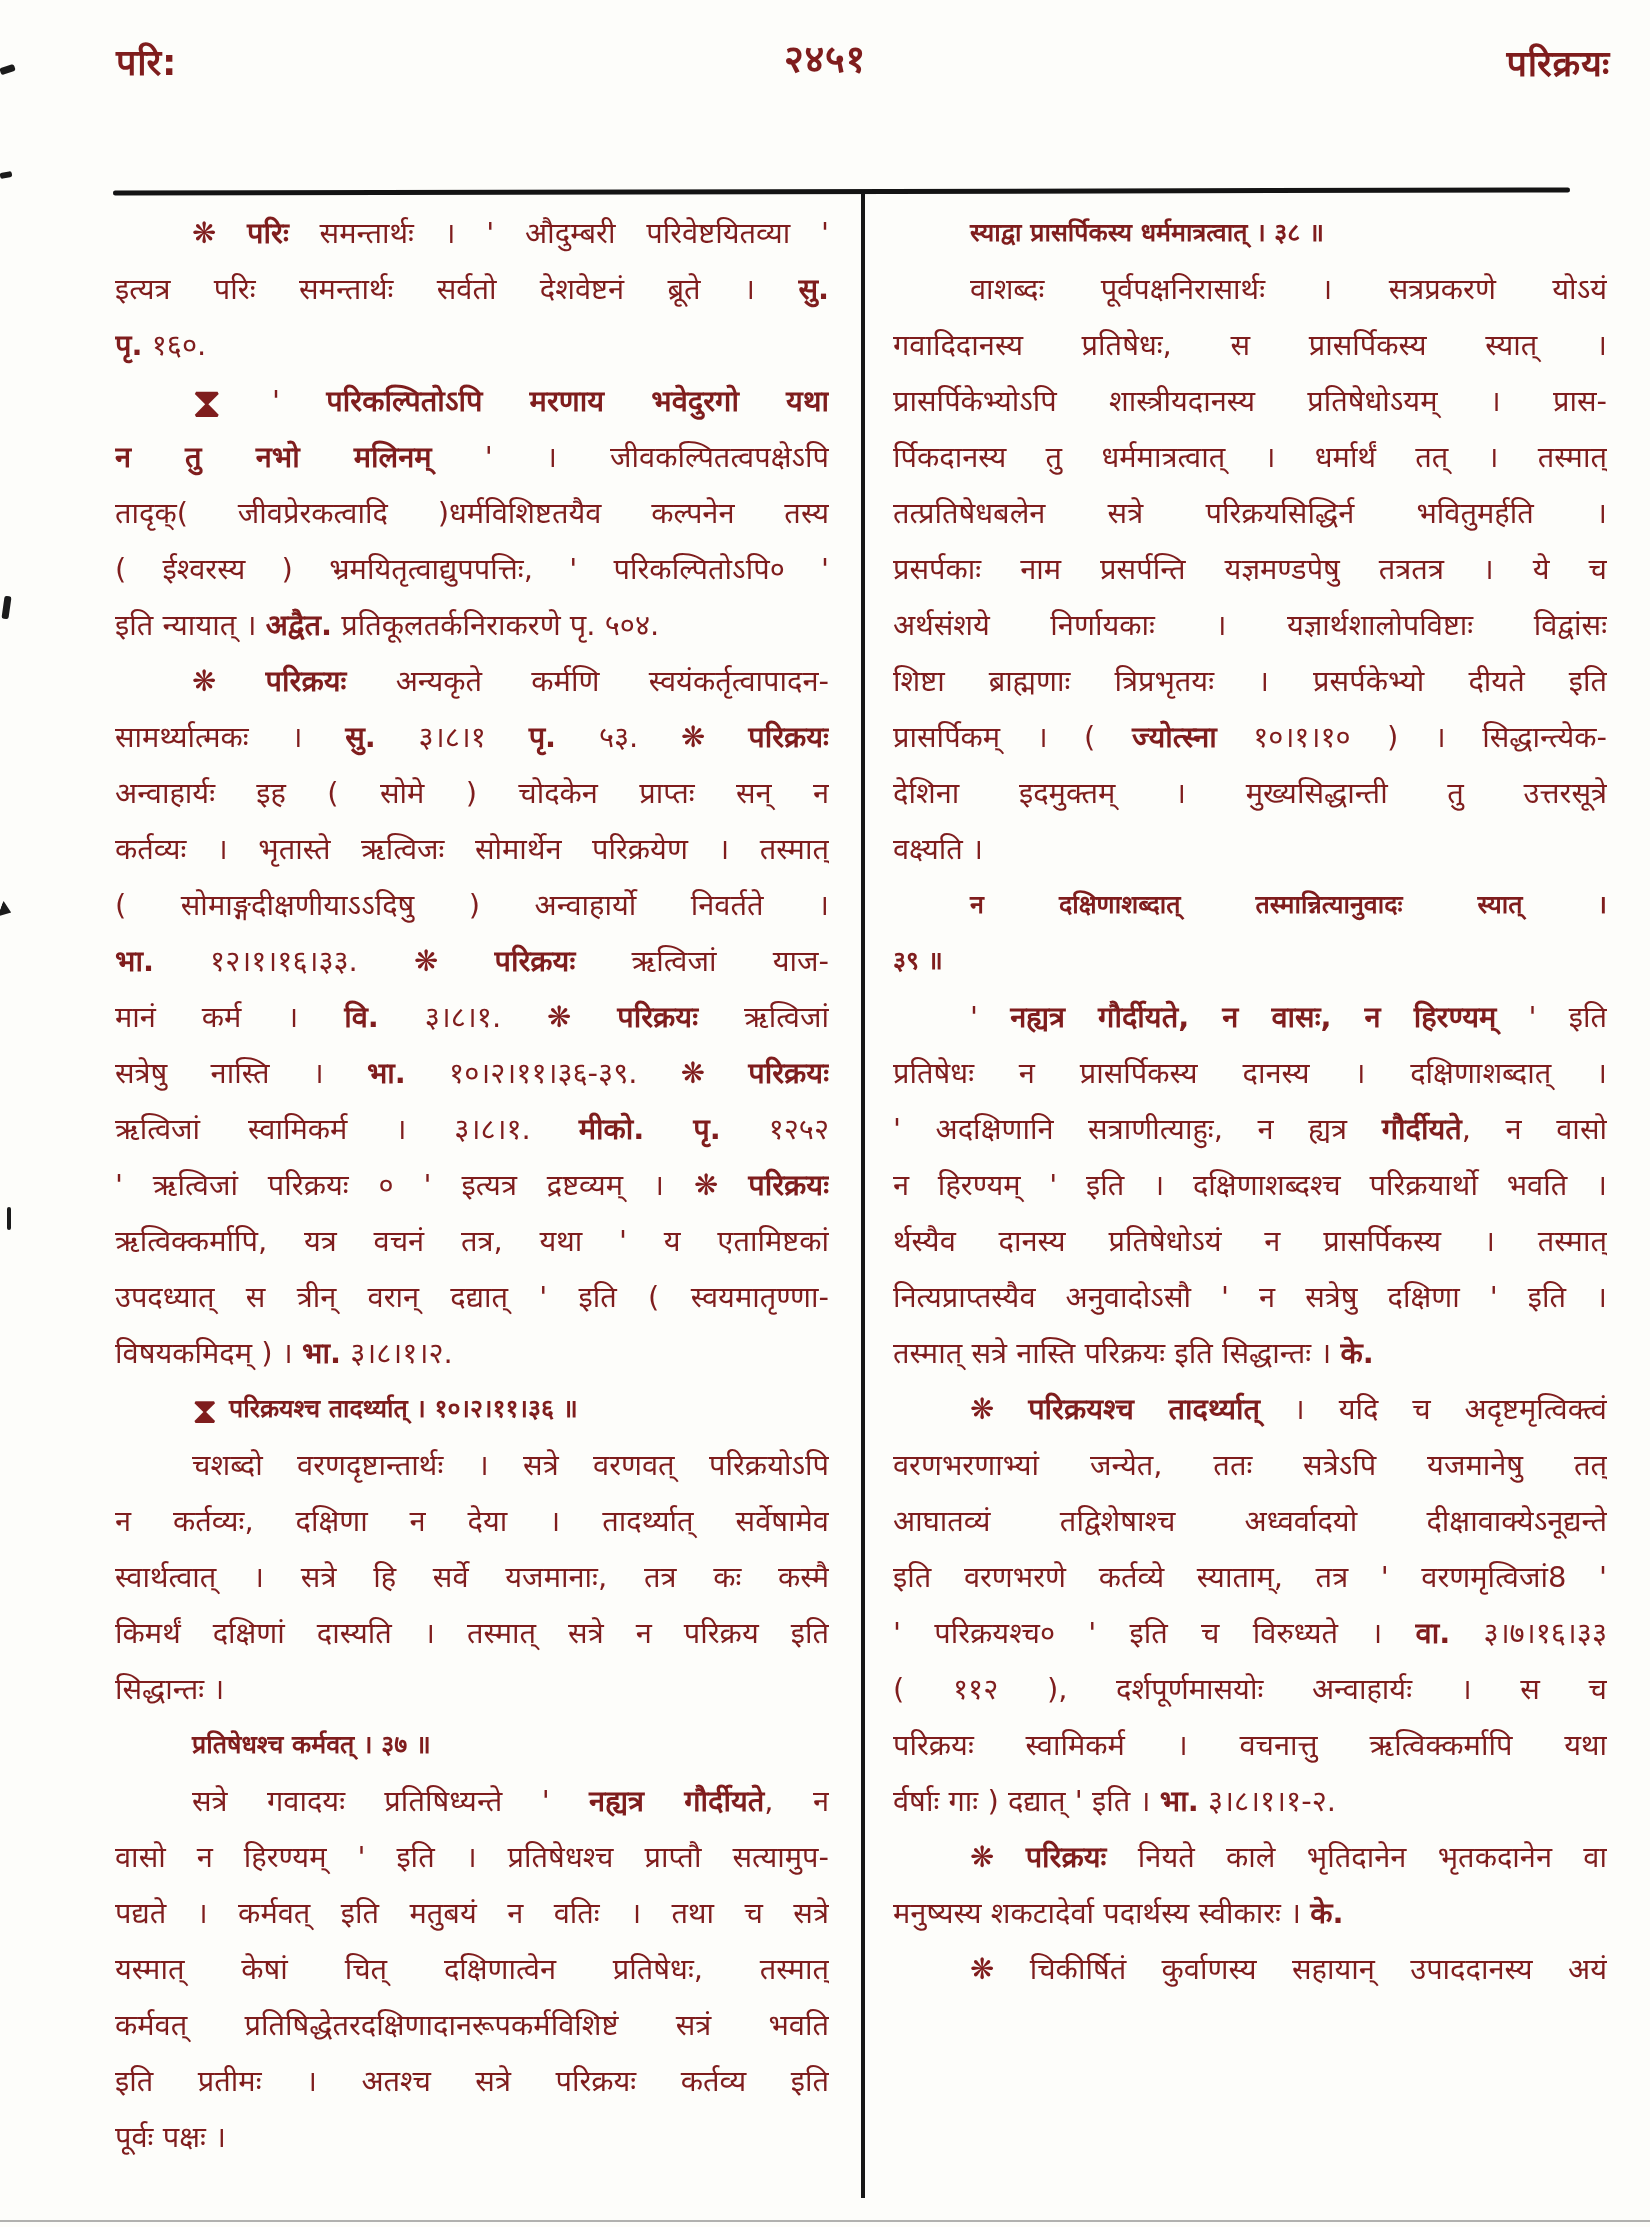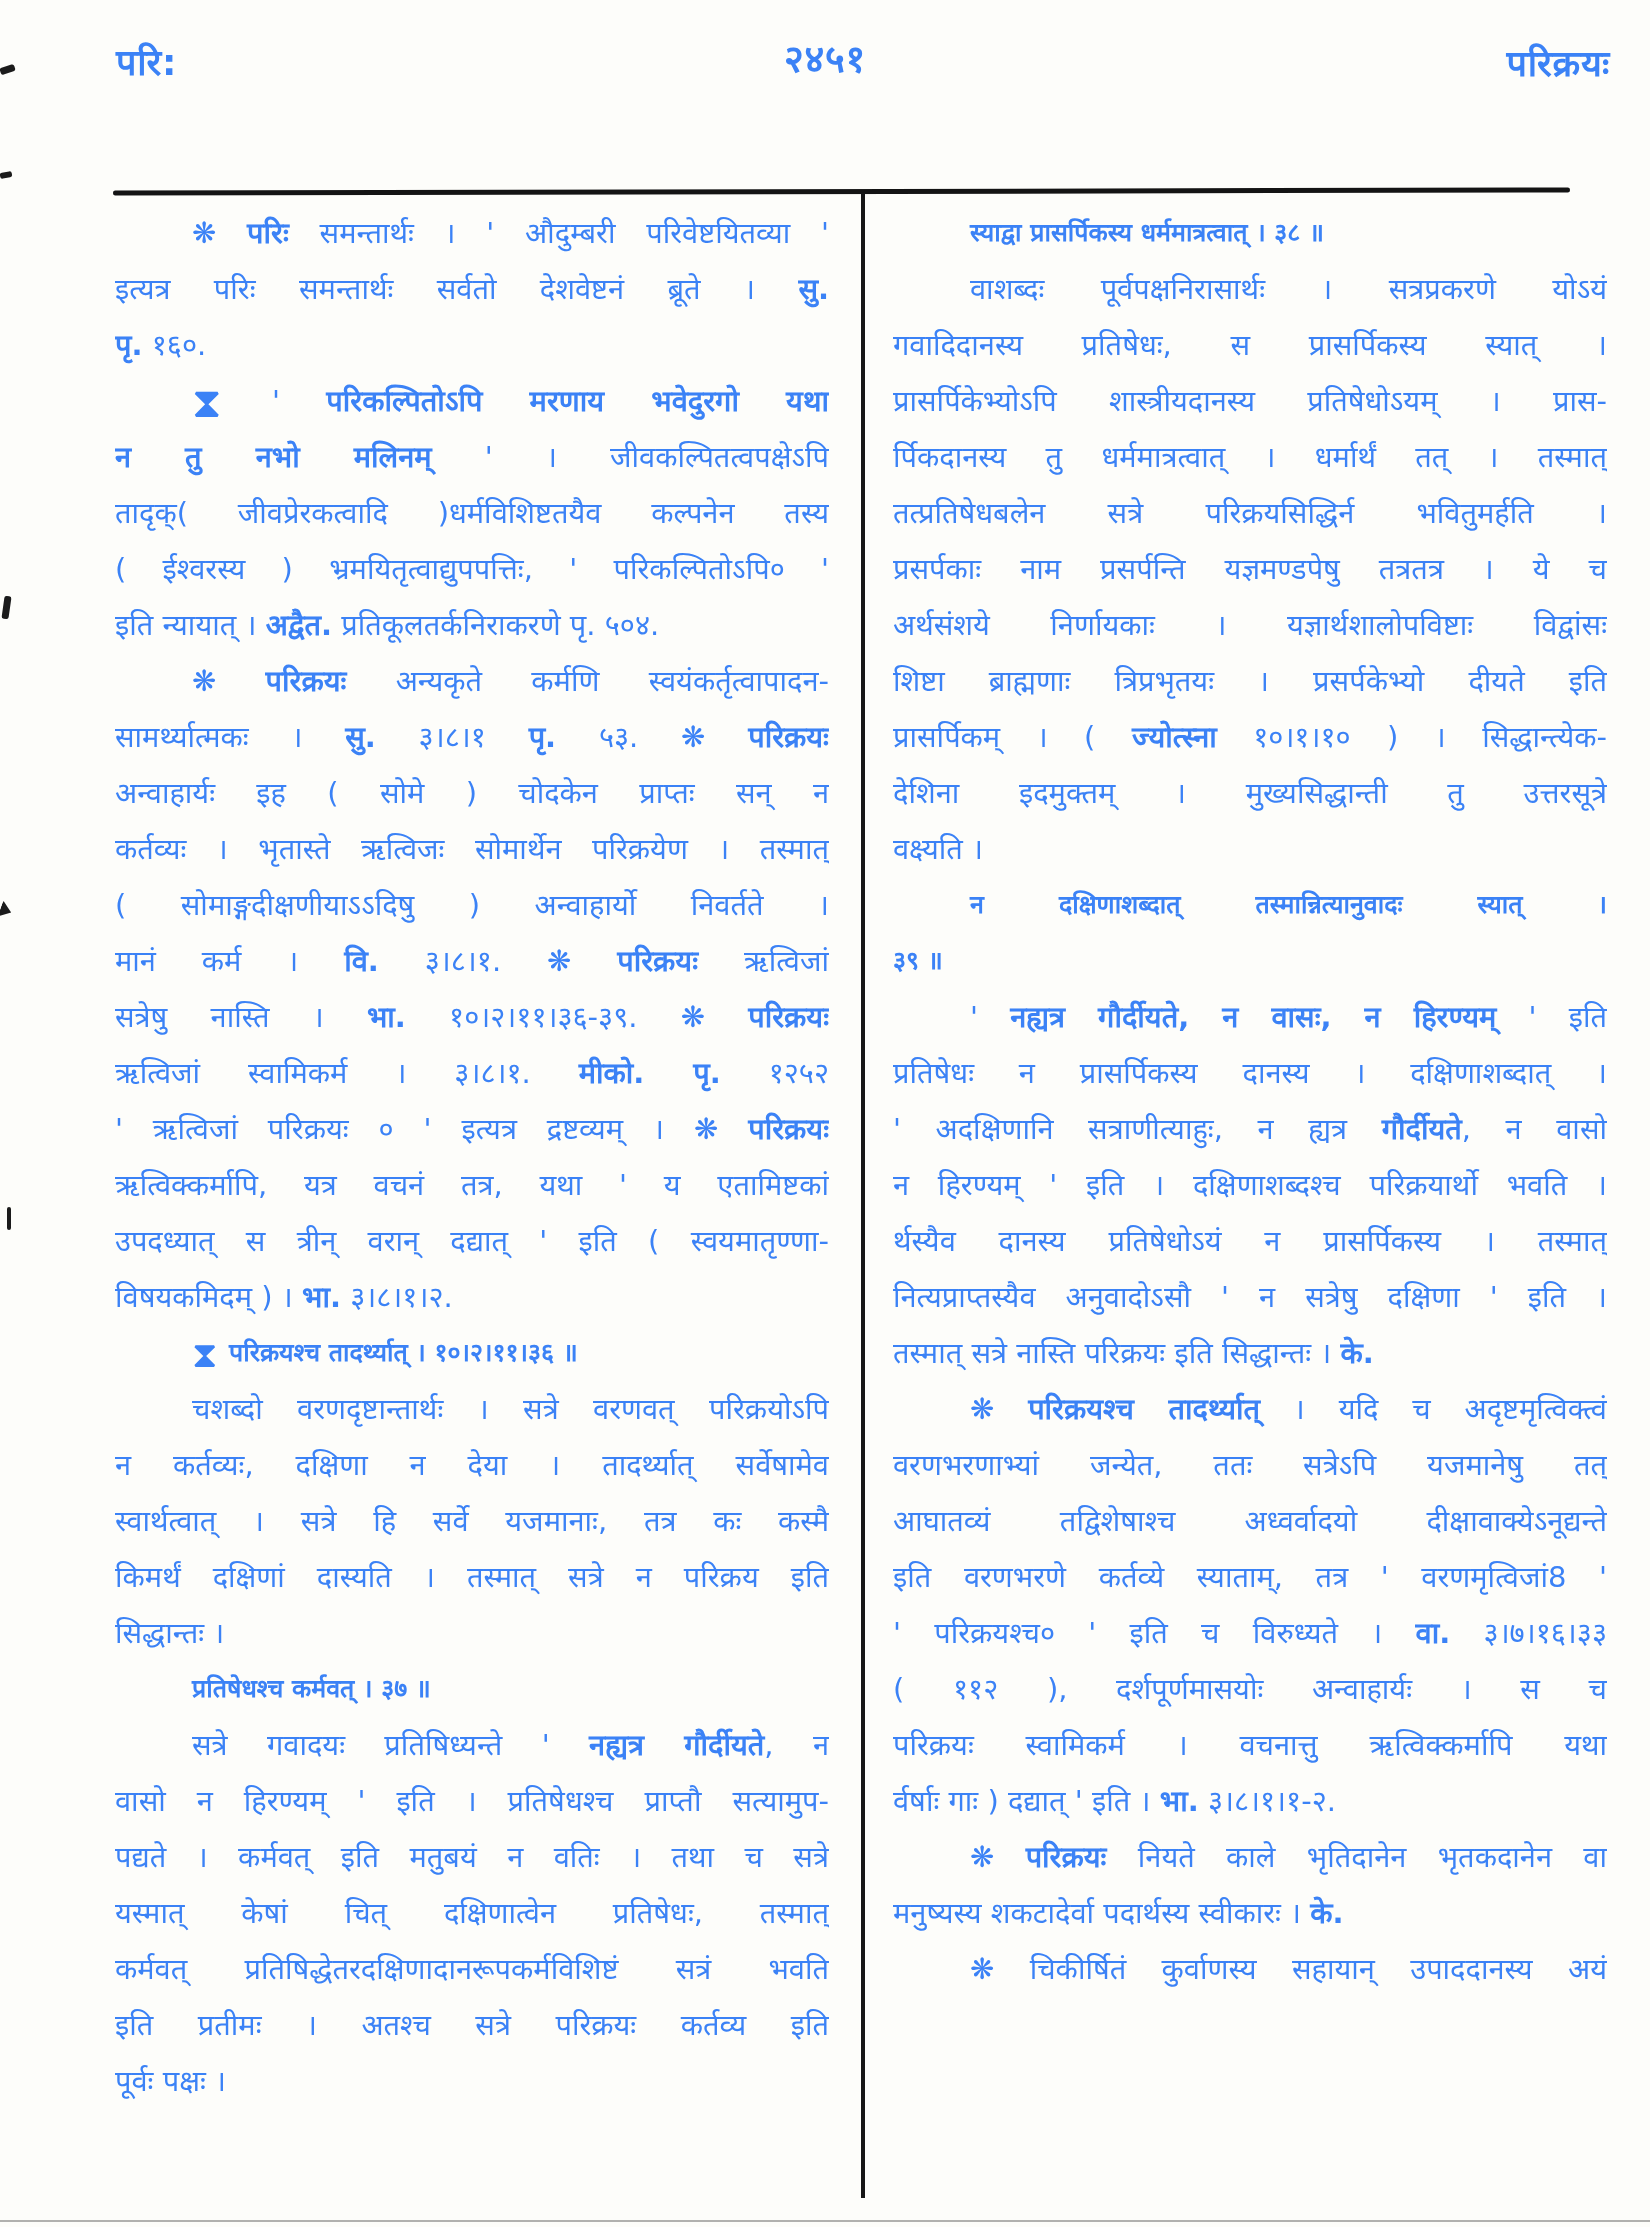--- a/index.html
+++ b/index.html
@@ -1,21 +1,21 @@
 <!DOCTYPE html>
 <html style="font-size:12.3px"><head>
 <meta charset="utf-8">
 <style>
   html,body{margin:0;padding:0;background:#d9d9d6;}
   .page{
     position:relative;
     width:1650px;height:2227px;
     margin:0 auto;
     background:#fdfdfa;
-    color:#3b82f6;
+    color:#7f1d1d;
     font-family:"DejaVu Sans","Liberation Serif",sans-serif;
     overflow:hidden;
   }
   .hw{position:absolute;font-weight:700;font-size:36px;letter-spacing:0.8px;}
   .hw-left{left:116px;top:37px;}
   .hw-center{left:50%;top:31px;transform:translateX(-50%);font-size:38px;text-align:right;}
   .hw-right{right:40px;top:38px;}
   .rule-h{position:absolute;left:113px;top:189px;width:1457px;height:4.6px;background:#141414;transform:rotate(-0.12deg);border-radius:2.3px;}
   .rule-v{position:absolute;left:861px;top:193px;width:3.8px;height:2005px;background:#161616;}
   .col{position:absolute;top:205px;}
@@ -62,20 +62,21 @@
       <div class="line ind"><span class="mk orn">⧗ </span><span>' </span><b>परिकल्पितोऽपि मरणाय भवेदुरगो यथा</b></div>
       <div class="line"><b>न तु नभो मलिनम्</b><span> ' । जीवकल्पितत्वपक्षेऽपि</span></div>
       <div class="line"><span>तादृक्‌( जीवप्रेरकत्वादि )धर्मविशिष्टतयैव कल्पनेन तस्य</span></div>
       <div class="line"><span>( ईश्वरस्य ) भ्रमयितृत्वाद्युपपत्तिः, ' परिकल्पितोऽपि० '</span></div>
       <div class="line end"><span>इति न्यायात् । </span><b>अद्वैत.</b><span> प्रतिकूलतर्कनिराकरणे पृ. ५०४.</span></div>
       <div class="line ind"><span class="mk">❋ </span><b>परिक्रयः</b><span> अन्यकृते कर्मणि स्वयंकर्तृत्वापादन-</span></div>
       <div class="line"><span>सामर्थ्यात्मकः । </span><b>सु.</b><span> ३।८।१ </span><b>पृ.</b><span> ५३. ❋ </span><b>परिक्रयः</b></div>
       <div class="line"><span>अन्वाहार्यः इह ( सोमे ) चोदकेन प्राप्तः सन् न</span></div>
       <div class="line"><span>कर्तव्यः । भृतास्ते ऋत्विजः सोमार्थेन परिक्रयेण । तस्मात्</span></div>
       <div class="line"><span>( सोमाङ्गदीक्षणीयाऽऽदिषु ) अन्वाहार्यो निवर्तते ।</span></div>
+      <div class="line"><b>भा.</b><span> १२।१।१६।३३. ❋ </span><b>परिक्रयः</b><span> ऋत्विजां याज-</span></div>
       <div class="line"><span>मानं कर्म । </span><b>वि.</b><span> ३।८।१. ❋ </span><b>परिक्रयः</b><span> ऋत्विजां</span></div>
       <div class="line"><span>सत्रेषु नास्ति । </span><b>भा.</b><span> १०।२।११।३६-३९. ❋ </span><b>परिक्रयः</b></div>
       <div class="line"><span>ऋत्विजां स्वामिकर्म । ३।८।१. </span><b>मीको. पृ.</b><span> १२५२</span></div>
       <div class="line"><span>' ऋत्विजां परिक्रयः ० ' इत्यत्र द्रष्टव्यम् । ❋ </span><b>परिक्रयः</b></div>
       <div class="line"><span>ऋत्विक्कर्मापि, यत्र वचनं तत्र, यथा ' य एतामिष्टकां</span></div>
       <div class="line"><span>उपदध्यात् स त्रीन् वरान् दद्यात् ' इति ( स्वयमातृण्णा-</span></div>
       <div class="line end"><span>विषयकमिदम् ) । </span><b>भा.</b><span> ३।८।१।२.</span></div>
       <div class="line ind hd end"><span class="mk orn">⧗ </span><span>परिक्रयश्च तादर्थ्यात् । १०।२।११।३६ ॥</span></div>
       <div class="line ind"><span>चशब्दो वरणदृष्टान्तार्थः । सत्रे वरणवत् परिक्रयोऽपि</span></div>
       <div class="line"><span>न कर्तव्यः, दक्षिणा न देया । तादर्थ्यात् सर्वेषामेव</span></div>

